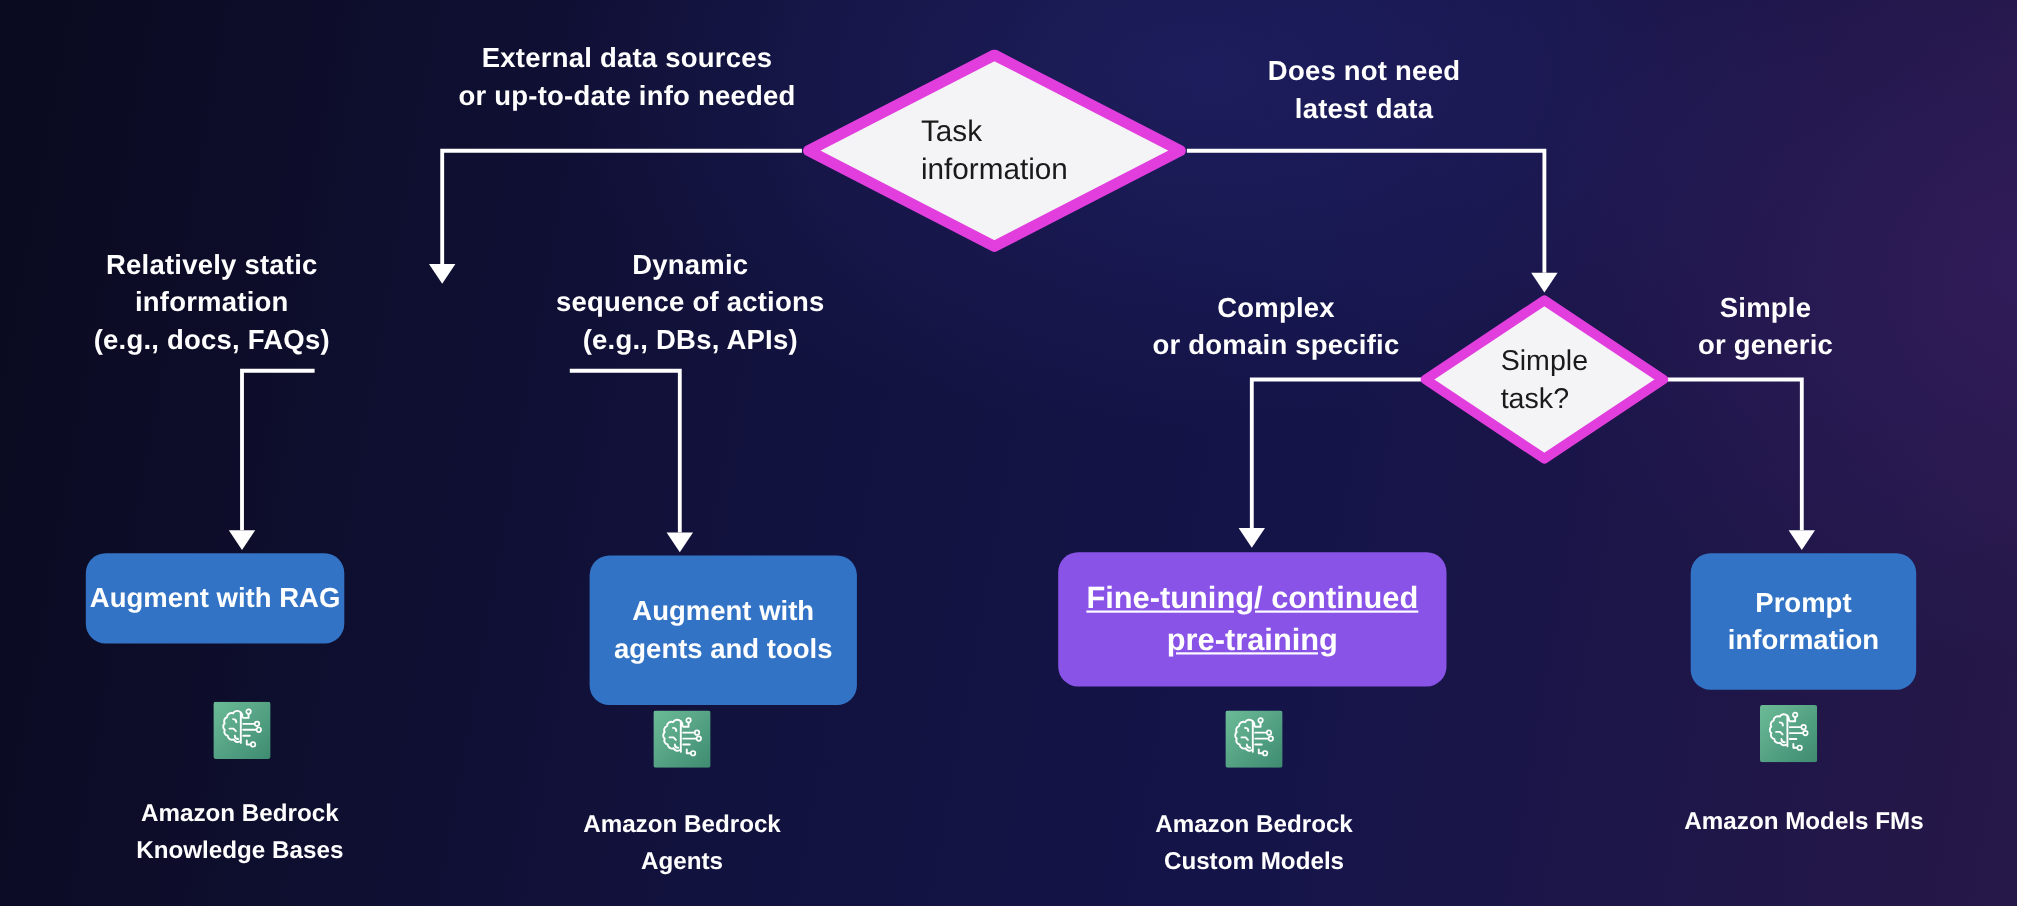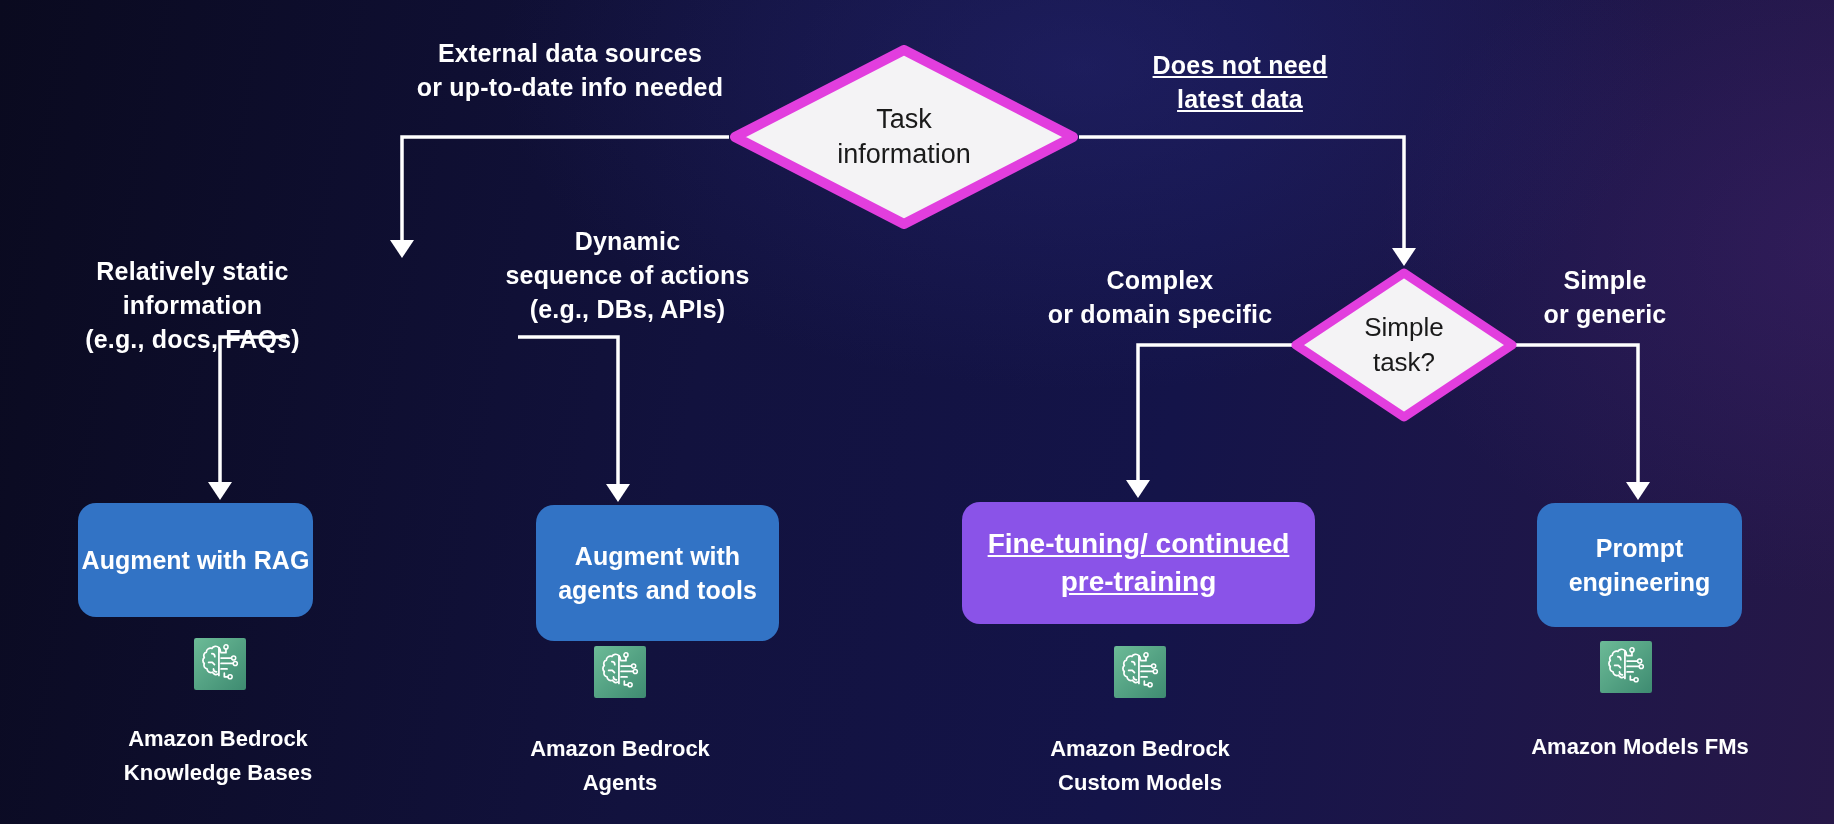--- a/index.html
+++ b/index.html
@@ -21,21 +21,21 @@
   }
   svg.connectors{position:absolute;left:0;top:0;width:1834px;height:824px;}
   .edge-label{
     position:absolute; color:var(--text-light); font-weight:700; text-align:center;
     white-space:pre-line; font-size:25px; line-height:34px; letter-spacing:.2px;
   }
   .diamond{position:absolute;}
   .diamond svg{position:absolute;left:0;top:0;width:100%;height:100%;}
   .diamond .dlabel{
     position:absolute; inset:0; display:flex; align-items:center; justify-content:center;
-    color:var(--text-dark); font-size:26px; line-height:35px; text-align:center; white-space:pre-line;
+    color:var(--text-dark); font-size:26px; line-height:35px; text-align:left; white-space:pre-line;
   }
   .action-box{
     position:absolute; border-radius:18px; display:flex; align-items:center; justify-content:center;
     color:var(--text-light); font-weight:700; text-align:center; white-space:pre-line;
     font-size:25px; line-height:34px;
   }
   .action-box.blue{background:var(--action-blue);}
   .action-box.purple{background:var(--action-purple); font-size:28px; line-height:38px;}
   .bedrock-icon{position:absolute; width:52px; height:52px;}
   .service-label{
@@ -62,23 +62,23 @@
       <polygon points="1392,248 1416,248 1404,266"></polygon>
       <polygon points="208,482 232,482 220,500"></polygon>
       <polygon points="606,484 630,484 618,502"></polygon>
       <polygon points="1126,480 1150,480 1138,498"></polygon>
       <polygon points="1626,482 1650,482 1638,500"></polygon>
     </g>
   </svg>
 
   <div class="edge-label" style="left:360px;top:36px;width:420px;">External data sources
 or up-to-date info needed</div>
-  <div class="edge-label" style="left:1080px;top:48px;width:320px;text-decoration:underline;">Does not need
+  <div class="edge-label" style="left:1080px;top:48px;width:320px;">Does not need
 latest data</div>
-  <div class="edge-label" style="left:25px;top:224px;width:335px;margin-top:30px;">Relatively static
+  <div class="edge-label" style="left:25px;top:224px;width:335px;">Relatively static
 information
 (e.g., docs, FAQs)</div>
   <div class="edge-label" style="left:455px;top:224px;width:345px;">Dynamic
 sequence of actions
 (e.g., DBs, APIs)</div>
   <div class="edge-label" style="left:990px;top:263px;width:340px;">Complex
 or domain specific</div>
   <div class="edge-label" style="left:1505px;top:263px;width:200px;">Simple
 or generic</div>
 
@@ -92,27 +92,27 @@
 
 
   <div class="diamond" style="left:1291px;top:268px;width:226px;height:154px;">
     <svg viewBox="0 0 226 154">
       <polygon points="113,5 221,77 113,149 5,77" style="fill:var(--diamond-fill);stroke:var(--diamond-border);" stroke-width="9" stroke-linejoin="round"></polygon>
     </svg>
     <div class="dlabel">Simple
 task?</div>
   </div>
 
-  <div class="action-box blue" style="left:78px;top:503px;width:235px;height:114px;">Augment with RAG</div>
+  <div class="action-box blue" style="left:78px;top:503px;width:235px;height:82px;">Augment with RAG</div>
   <div class="action-box blue" style="left:492px;top:505px;width:243px;height:136px;margin-left:44px;">Augment with
 agents and tools</div>
   <div class="action-box purple" style="left:962px;top:502px;width:353px;height:122px;text-decoration:underline;">Fine-tuning/ continued
 pre-training</div>
   <div class="action-box blue" style="left:1537px;top:503px;width:205px;height:124px;">Prompt
-engineering</div>
+information</div>
 
   <svg class="bedrock-icon" style="left:194px;top:638px;" viewBox="0 0 48 48">
     <defs>
       <linearGradient id="bedrock-g" x1="0" y1="0" x2="1" y2="1">
         <stop offset="0" style="stop-color:var(--icon-green-light);"></stop>
         <stop offset="1" style="stop-color:var(--icon-green-dark);"></stop>
       </linearGradient>
     </defs>
     <rect width="48" height="48" rx="2" fill="url(#bedrock-g)"></rect>
     <g stroke="#ffffff" stroke-width="1.6" fill="none" stroke-linecap="round" stroke-linejoin="round">

